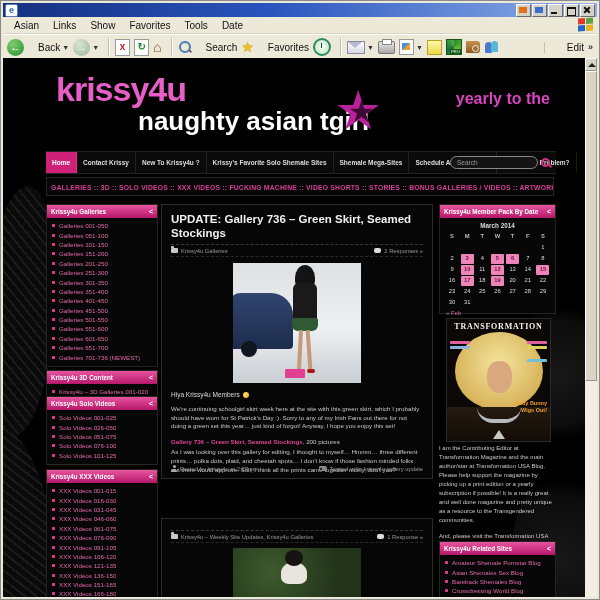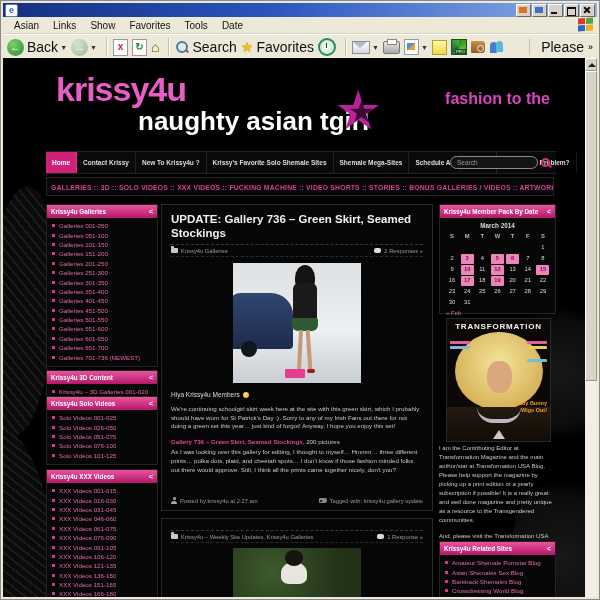--- a/index.html
+++ b/index.html
@@ -19,21 +19,21 @@
   
   .menubar{position:absolute;left:2px;top:16px;right:2px;height:16px;background:#ece9d8;border-bottom:1px solid #d8d4c4;display:flex;align-items:center;padding:0 4px;}
   .menu-item{font-size:10px;color:#111;padding:0 7px;}
   .winlogo{margin-left:auto;width:15px;height:14px;display:grid;grid-template-columns:7px 7px;grid-template-rows:6px 6px;gap:1px;transform:skewY(-4deg);}
   .winlogo i{display:block;}
   .winlogo i:nth-child(1){background:#e23a2a;}.winlogo i:nth-child(2){background:#58a43a;}
   .winlogo i:nth-child(3){background:#2a66c8;}.winlogo i:nth-child(4){background:#e8b21e;}
   
   .toolbar{position:absolute;left:2px;top:33px;right:2px;height:24px;background:#ece9d8;border-top:1px solid #fff;display:flex;align-items:center;padding:0 4px;}
   .tbtn{display:flex;align-items:center;margin-right:4px;}
-  .tlabel{font-size:14px;color:#111;margin-left:3px;}
+  .tlabel{font-size:10px;color:#111;margin-left:14px;}
   .caret{font-size:7px;color:#333;margin-left:2px;}
   .circle{width:17px;height:17px;border-radius:50%;color:#fff;font-size:11px;line-height:16px;text-align:center;font-weight:bold;}
   .circle.green{background:radial-gradient(circle at 35% 30%,#7ccf6a,#2c8a34);}
   .circle.gray{background:radial-gradient(circle at 35% 30%,#d8e4d2,#9ab89a);color:#f2f6f0;}
   .tsep{width:1px;height:18px;background:#c4c0ae;border-right:1px solid #fff;margin:0 5px;}
   .ico-doc{width:13px;height:15px;background:#fff;border:1px solid #9a9a9a;position:relative;font-size:10px;font-weight:bold;text-align:center;line-height:14px;}
   .ico-doc.stop{color:#cc2020;}
   .ico-doc.refresh{color:#2c8a34;}
   .ico-home{font-size:14px;color:#7a4a1a;line-height:14px;}
   .ico-mag{position:relative;width:14px;height:14px;}
@@ -98,21 +98,21 @@
   .sb-section{position:absolute;left:0;width:112px;background:#070707;border:1px solid #242424;box-sizing:border-box;}
   .sb-head{height:13px;background:linear-gradient(180deg,#e8549e,#b5186a);color:#fff;font-size:6.3px;font-weight:bold;line-height:13px;padding:0 4px;display:flex;}
   .sb-share{margin-left:auto;font-weight:bold;color:#fff;font-size:7px;}
   .sb-list{padding:3px 3px 4px;}
   .sb-item{display:flex;align-items:center;height:9.4px;}
   .sb-item .bullet{width:3px;height:3px;background:#d13a86;margin:0 4px 0 2px;flex:none;}
   .sb-item span:last-child{font-size:6.2px;color:#e56aa8;white-space:nowrap;overflow:hidden;}
   .sec1{top:146px;} .sec2{top:312px;} .sec3{top:338px;} .sec4{top:411px;height:130px;overflow:hidden;}
   
   .article{position:absolute;left:115px;width:272px;background:#060606;border:1px solid #2b2b2b;box-sizing:border-box;padding:7px 9px;}
-  .art1{top:146px;height:307px;} .art2{top:460px;height:81px;overflow:hidden;}
+  .art1{top:146px;height:275px;} .art2{top:460px;height:81px;overflow:hidden;}
   .art-title{font-size:11.5px;font-weight:bold;color:#f0f0f0;line-height:14px;}
   .art-meta{margin-top:4px;border-top:1px dashed #3a3a3a;border-bottom:1px dashed #2a2a2a;height:11px;display:flex;align-items:center;font-size:5.8px;color:#999;}
   .meta-right{margin-left:auto;display:flex;align-items:center;}
   .ico-folder{width:7px;height:5px;background:#c9c9c9;border-radius:1px;position:relative;margin-right:3px;}
   .ico-folder::before{content:"";position:absolute;left:0;top:-2px;width:3px;height:2px;background:#c9c9c9;border-radius:1px 1px 0 0;}
   .ico-bubble{width:7px;height:5px;background:#ddd;border-radius:2px;margin-right:3px;}
   .photo1{width:128px;height:120px;margin:6px auto 0;background:linear-gradient(180deg,#dde1e4 0%,#edf0f2 55%,#c9ced2 100%);position:relative;overflow:hidden;}
   .p1-car{position:absolute;left:-6px;top:30px;width:66px;height:56px;background:linear-gradient(180deg,#31456f,#1d2c4c);border-radius:14px 22px 4px 4px;}
   .p1-glass{position:absolute;left:6px;top:36px;width:34px;height:16px;background:#9fb3cc;border-radius:8px 10px 2px 2px;}
   .p1-wheel{position:absolute;left:8px;top:78px;width:16px;height:16px;background:#10151e;border-radius:50%;}
@@ -143,21 +143,21 @@
   .rsec{position:absolute;left:393px;width:117px;background:#070707;border:1px solid #242424;box-sizing:border-box;}
   .rcal{top:146px;height:110px;}
   .cal-month{text-align:center;font-size:6.3px;color:#ddd;font-weight:bold;margin-top:4px;}
   .cal-grid{margin:3px auto 0;width:104px;}
   .cal-row{display:flex;justify-content:space-between;margin-bottom:1.5px;}
   .cal-cell{width:13px;height:9.5px;line-height:9.5px;text-align:center;font-size:5.8px;color:#ddd;}
   .cal-cell.hd{color:#bbb;font-weight:bold;}
   .cal-cell.hl{background:#ee85b8;color:#74104a;border-radius:1px;font-weight:bold;}
   .cal-prev{font-size:6px;color:#cc6fa5;margin:2px 0 0 6px;}
   .cover{position:absolute;left:400px;top:260px;width:103px;height:122px;background:#0b0805;border:1px solid #2a2a2a;overflow:hidden;}
-  .cov-title{position:absolute;left:0;right:0;top:3px;text-align:center;font-family:Liberation Sans, sans-serif;font-weight:bold;font-size:8px;letter-spacing:0.8px;color:#f4f4f4;}
+  .cov-title{position:absolute;left:0;right:0;top:3px;text-align:center;font-family:Liberation Serif, serif;font-weight:bold;font-size:8px;letter-spacing:0.8px;color:#f4f4f4;}
   .cov-hair{position:absolute;left:8px;top:13px;width:88px;height:78px;border-radius:50%;background:radial-gradient(circle at 50% 40%,#f4e49c,#d8b45c 70%,#a88030);}
   .cov-face{position:absolute;left:40px;top:42px;width:25px;height:32px;border-radius:45%;background:#d9a87e;}
   .cov-body{position:absolute;left:0;right:0;bottom:0;height:34px;background:linear-gradient(#241a10,#120c06);}
   .cov-neck{position:absolute;left:30px;bottom:18px;width:44px;height:12px;border-radius:0 0 22px 22px;border-bottom:4px solid #b8b8c0;}
   .cov-call{position:absolute;right:3px;bottom:28px;width:44px;text-align:right;font-size:5.5px;font-weight:bold;color:#f59c2a;line-height:6.5px;}
   .cov-bar{position:absolute;width:20px;height:3px;border-radius:1px;}
   .cb1{left:3px;top:22px;background:#e060a0;} .cb2{left:3px;top:27px;background:#8ab4e0;}
   .cb3{right:3px;top:22px;background:#e060a0;} .cb4{right:3px;top:27px;background:#e0d060;}
   .cb5{right:3px;top:40px;background:#70c0d8;}
   .cov-tri{position:absolute;left:46px;bottom:2px;width:0;height:0;border-left:6px solid transparent;border-right:6px solid transparent;border-bottom:9px solid #e8e8e8;opacity:0.85;}
@@ -248,40 +248,40 @@
     <span class="tbtn">
         <span class="ico-pro"></span>
       </span>
     <span class="tbtn">
         <span class="ico-book"></span>
       </span>
     <span class="tbtn">
         <span class="ico-msn"></span>
       </span>
     <span class="links-box">
-      <span class="tlabel">Please</span>
+      <span class="tlabel">Edit</span>
       <span class="chev">»</span>
     </span>
   </div>
 
   <div class="page">
     <div class="deco leg leg1"></div>
     <div class="deco leg leg2"></div>
     <div class="deco blob blobR1"></div>
     <div class="deco blob blobR2"></div>
 
     <div class="site">
 
       <div class="logo">krissy4u</div>
       <div class="tagline">naughty asian tgirl</div>
       <div class="star">
           <span class="s1">★</span>
           <span class="s2">★</span>
         </div>
-      <div class="welcome1">fashion to the</div>
+      <div class="welcome1">yearly to the</div>
 
       <div class="navbar">
         <span style="display:flex;">
             <span class="nav-item active">Home</span>
             <span class="nav-item">Contact Krissy</span>
             <span class="nav-item">New To Krissy4u ?</span>
             <span class="nav-item">Krissy's Favorite Solo Shemale Sites</span>
             <span class="nav-item">Shemale Mega-Sites</span>
             <span class="nav-item">Schedule A Skype Show</span>
             <span class="nav-item">What's The Problem?</span>

